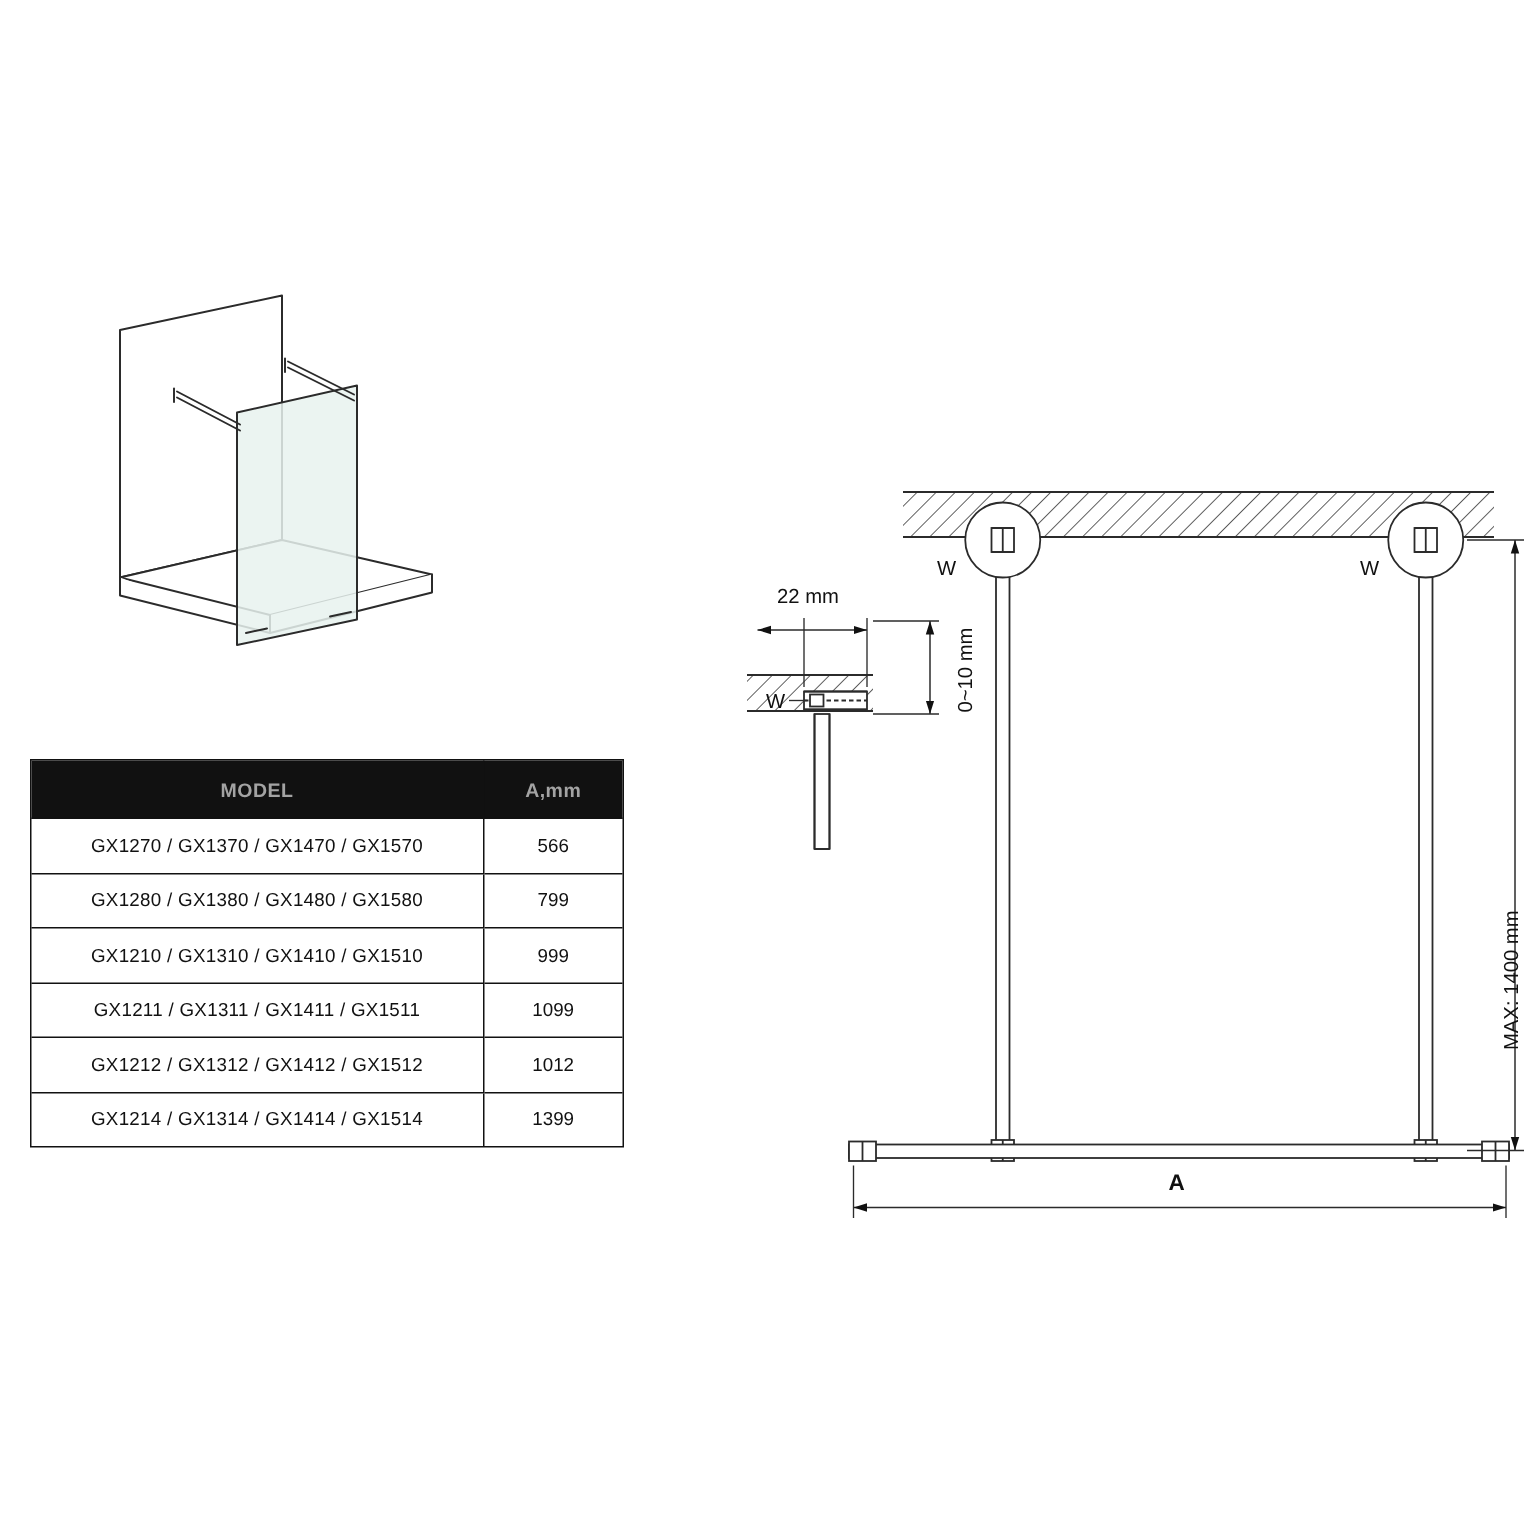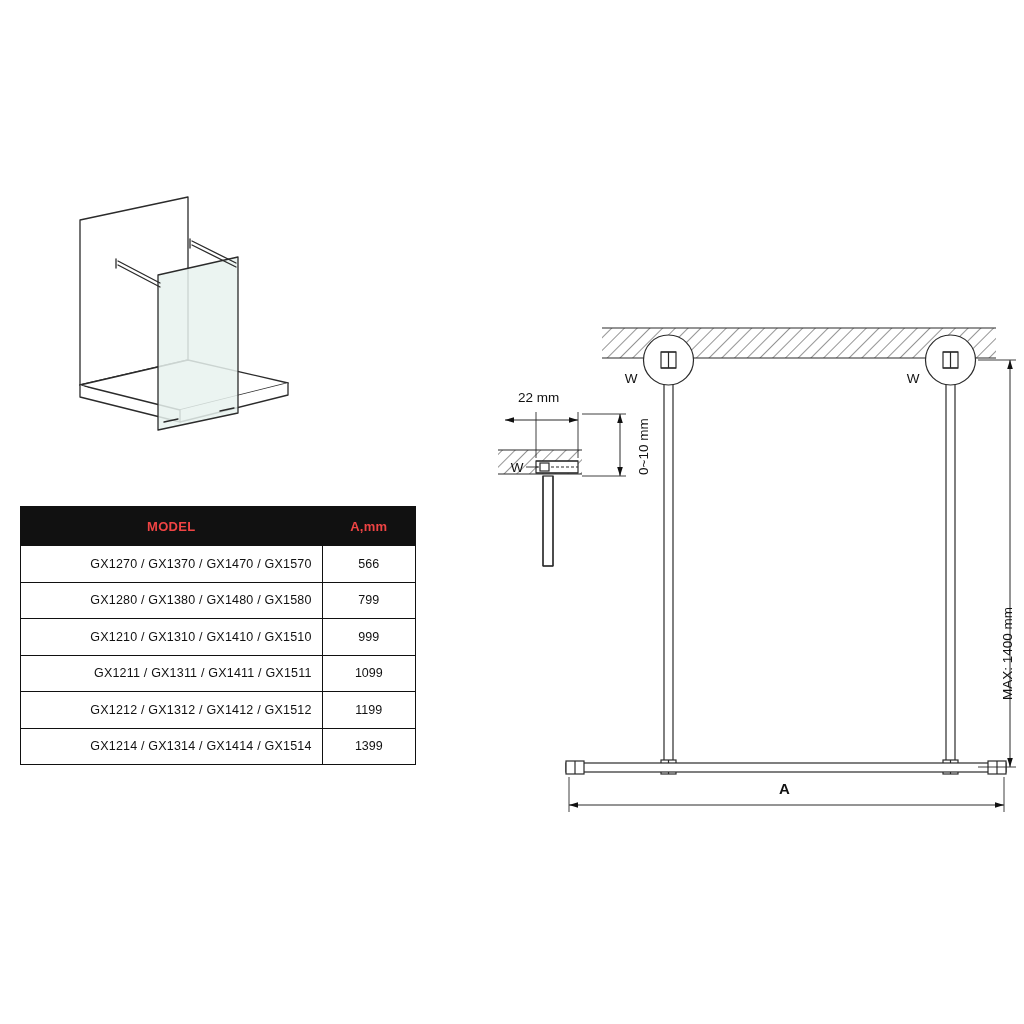--- a/index.html
+++ b/index.html
@@ -41,39 +41,39 @@
     background: #fff;
     box-sizing: border-box;
   }
   table.models {
     border-collapse: collapse;
     width: 100%;
     font-size: 12.5px;
   }
   table.models thead th {
     background: #111;
-    color: #ef4444;
+    color: #a3a3a3;
     font-weight: bold;
     font-size: 13px;
     height: 36px;
     letter-spacing: .3px;
     border-right: 1px solid #111;
   }
   table.models thead th:last-child { border-right: none; text-align: center; }
   table.models tbody td {
     height: 35.5px;
     border-top: 1px solid #111;
     border-right: 1px solid #111;
     padding: 0 10px;
     white-space: nowrap;
   }
   table.models tbody td:last-child { border-right: none; }
   table.models td.model-col {
     width: 304px;
-    text-align: right;
+    text-align: center;
     letter-spacing: .2px;
   }
   table.models td.a-col {
     width: 90px;
     text-align: center;
   }
   table.models th.model-col { width: 304px; }
   table.models th.a-col { width: 90px; }
 
   
@@ -148,21 +148,21 @@
         <tr>
           <td class="model-col">GX1210 / GX1310 / GX1410 / GX1510</td>
           <td class="a-col">999</td>
         </tr>
         <tr>
           <td class="model-col">GX1211 / GX1311 / GX1411 / GX1511</td>
           <td class="a-col">1099</td>
         </tr>
         <tr>
           <td class="model-col">GX1212 / GX1312 / GX1412 / GX1512</td>
-          <td class="a-col">1199</td>
+          <td class="a-col">1012</td>
         </tr>
         <tr>
           <td class="model-col">GX1214 / GX1314 / GX1414 / GX1514</td>
           <td class="a-col">1399</td>
         </tr>
       </tbody>
     </table>
   </div>
 
   <div class="tech">

